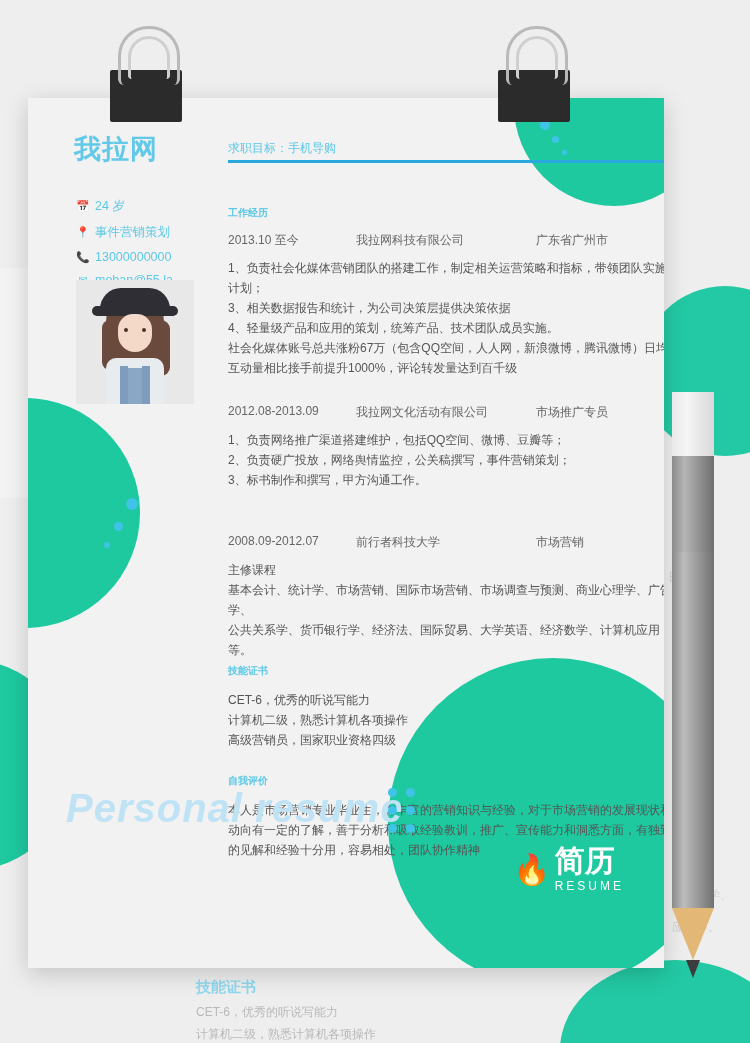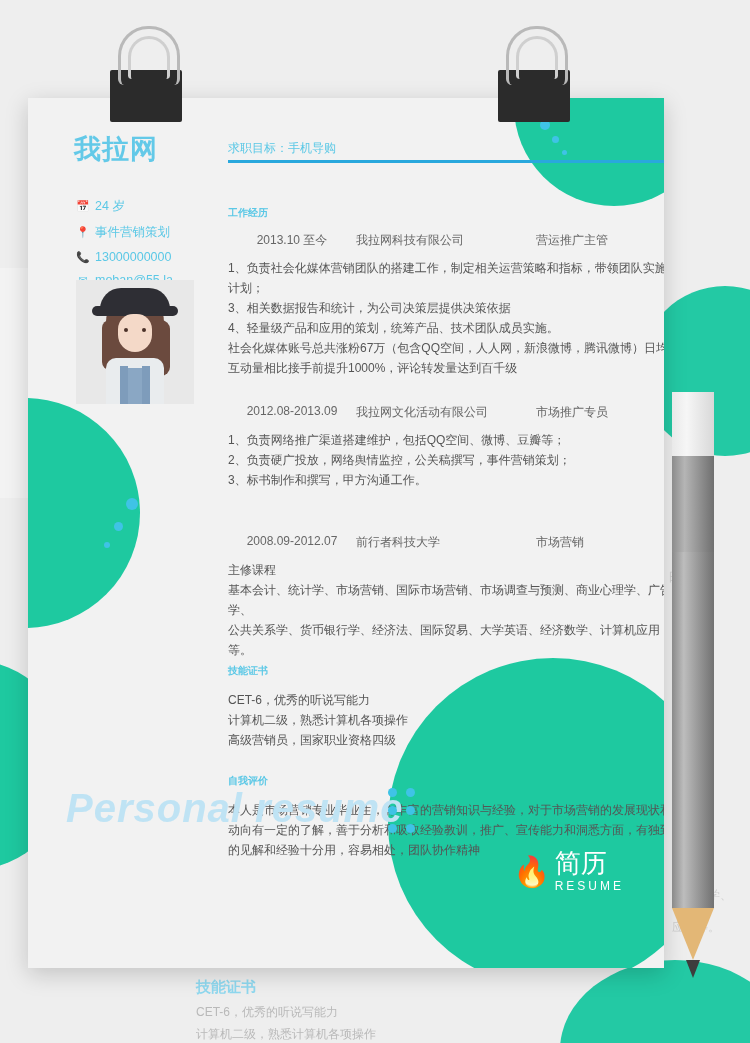--- a/index.html
+++ b/index.html
@@ -40,36 +40,36 @@
   }
 
   
   .right-col{position:absolute;left:176px;top:0;right:0;height:100%;}
   .objective{position:absolute;left:24px;top:42px;color:#5bc8e6;font-size:12px;}
   .rule{position:absolute;left:24px;top:62px;width:440px;height:3px;background:#29a8dd;}
 
   .sec{position:absolute;left:24px;width:446px;}
   .sec-title{color:#5bc8e6;font-size:10px;font-weight:bold;margin-bottom:12px;}
   .row3{display:flex;font-size:12px;color:#666;margin-bottom:9px;}
-  .row3 .c1{width:128px;text-align:center;}
+  .row3 .c1{width:128px;}
   .row3 .c2{width:180px;}
   .row3 .c3{flex:1;}
   .body-line{font-size:12px;color:#555;line-height:20px;}
 
   
   .wordmark{
     position:absolute;left:38px;top:688px;color:#bfe3f4;font-style:italic;font-weight:bold;
     font-size:40px;letter-spacing:1px;
   }
   .stack-dots{position:absolute;left:360px;top:690px;}
 
   
   .badge{position:absolute;right:40px;bottom:74px;color:#fff;display:flex;align-items:center;}
   .badge .flame{font-size:30px;line-height:1;margin-right:4px;}
-  .badge .btxt{font-size:26px;font-weight:normal;line-height:1;}
+  .badge .btxt{font-size:30px;font-weight:bold;line-height:1;}
   .badge .bsub{font-size:12px;letter-spacing:3px;}
 
   
   .clip{position:absolute;}
   .clip .body{width:72px;height:52px;background:#2b2b2b;border-radius:2px;}
   .clip .arm{
     position:absolute;left:8px;top:-44px;width:56px;height:56px;border:3px solid #b9b9b9;
     border-radius:30px 30px 6px 6px;border-bottom:none;background:transparent;
   }
   .clip .arm2{
@@ -163,21 +163,21 @@
   <div class="right-col">
     <div class="objective">求职目标：手机导购</div>
     <div class="rule"></div>
 
     <div class="sec" style="top:108px;">
       <div class="sec-title">工作经历</div>
 
       <div class="row3">
         <div class="c1">2013.10 至今</div>
         <div class="c2">我拉网科技有限公司</div>
-        <div class="c3">营运推广主管</div>
+        <div class="c3">广东省广州市</div>
       </div>
       <div class="body-line">1、负责社会化媒体营销团队的搭建工作，制定相关运营策略和指标，带领团队实施计划；</div>
       <div class="body-line">3、相关数据报告和统计，为公司决策层提供决策依据</div>
       <div class="body-line">4、轻量级产品和应用的策划，统筹产品、技术团队成员实施。</div>
       <div class="body-line">社会化媒体账号总共涨粉67万（包含QQ空间，人人网，新浪微博，腾讯微博）日均互动量相比接手前提升1000%，评论转发量达到百千级</div>
 
       <div class="row3" style="margin-top:26px;">
         <div class="c1">2012.08-2013.09</div>
         <div class="c2">我拉网文化活动有限公司</div>
         <div class="c3">市场推广专员</div>

